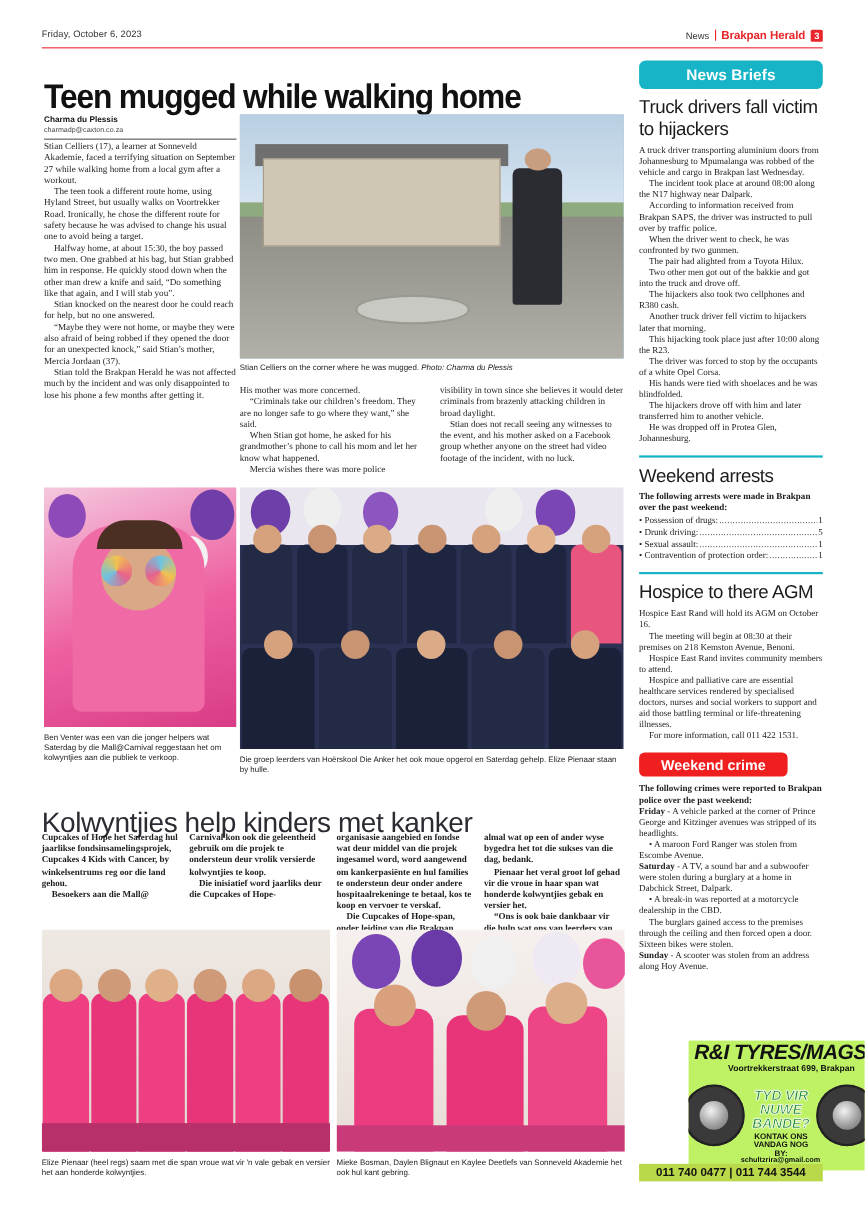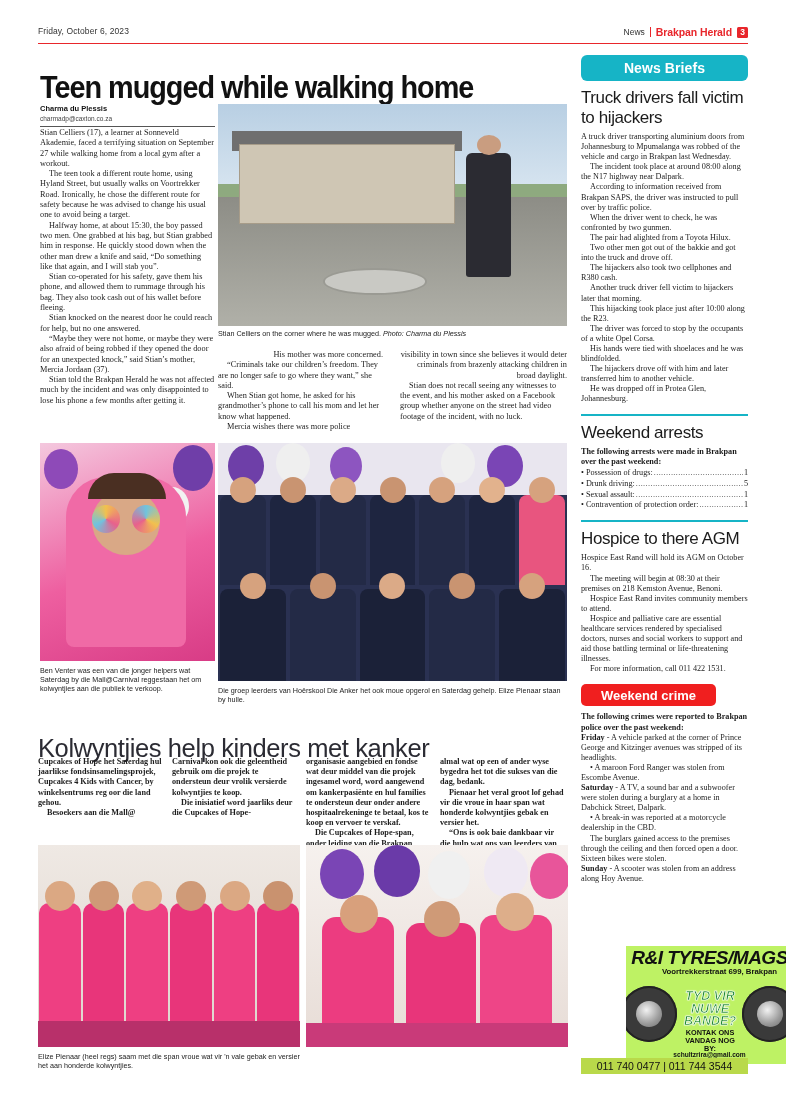--- a/index.html
+++ b/index.html
@@ -88,21 +88,21 @@
 
   .col2 {
     position:absolute; left:218px; top:350px; width:165px;
     font-size:8.3px; line-height:10.3px; color:#1d1d1d;
   }
   .col3 {
     position:absolute; left:400px; top:350px; width:167px;
     font-size:8.3px; line-height:10.3px; color:#1d1d1d;
   }
   .col2 p, .col3 p { margin:0; text-indent:9px; }
-  .col2 p.first, .col3 p.first { text-indent:0;text-align:right; }
+  .col2 p.first, .col3 p.first { text-indent:0; }
 
   
   .photo2 { position:absolute; left:40px; top:443px; width:175px; height:218px; overflow:hidden; }
   .cap2 { position:absolute; left:40px; top:666px; width:178px; }
   .photo3 { position:absolute; left:218px; top:443px; width:349px; height:238px; overflow:hidden; }
   .cap3 { position:absolute; left:218px; top:686px; width:349px; }
 
   
   .headline2 {
     position:absolute; left:38px; top:714px; width:530px;
@@ -199,21 +199,21 @@
     font-family:"Liberation Sans", sans-serif; font-weight:bold;
     font-size:7.3px; line-height:8.2px; color:#111;
   }
   .ad-mail {
     position:absolute; left:0; top:105px; width:167px; text-align:center;
     font-family:"Liberation Sans", sans-serif; font-weight:bold; font-size:6.6px; color:#111;
   }
   .ad-phone-wrap {
     position:absolute; left:581px; top:1058px; width:167px; height:16px;
     background:#b9d94a; display:flex; align-items:center; justify-content:center;
-    font-family:"Liberation Sans", sans-serif; font-weight:normal; font-size:10.5px; color:#111;
+    font-family:"Liberation Sans", sans-serif; font-weight:bold; font-size:10.5px; color:#111;
   }
 
   
   .ph { position:absolute; inset:0; }
   .sky { position:absolute; left:0; top:0; right:0; height:45%; background:linear-gradient(#b8cfe3,#dce8f2); }
   .ground { position:absolute; left:0; bottom:0; right:0; height:58%; background:linear-gradient(#8d8d86,#b0b0a8); }
   .house { position:absolute; left:6%; top:18%; width:62%; height:36%; background:#cfc6b4; border:1px solid #a79c89; }
   .roof { position:absolute; left:4%; top:12%; width:66%; height:9%; background:#6f6f6f; }
   .manhole { position:absolute; left:30%; bottom:14%; width:30%; height:12%; background:#c9c9c4; border-radius:50%; border:2px solid #9a9a93; }
   .person { position:absolute; right:16%; top:22%; width:13%; height:56%; background:#2b2b32; border-radius:6px 6px 3px 3px; }
@@ -249,21 +249,20 @@
   <div class="byline">
     <div class="byline-name">Charma du Plessis</div>
     <div class="byline-mail">charmadp@caxton.co.za</div>
     <div class="byline-rule"></div>
   </div>
 
   <div class="col1">
     <p class="first">Stian Celliers (17), a learner at Sonneveld Akademie, faced a terrifying situation on September 27 while walking home from a local gym after a workout.</p>
     <p>The teen took a different route home, using Hyland Street, but usually walks on Voortrekker Road. Ironically, he chose the different route for safety because he was advised to change his usual one to avoid being a target.</p>
     <p>Halfway home, at about 15:30, the boy passed two men. One grabbed at his bag, but Stian grabbed him in response. He quickly stood down when the other man drew a knife and said, “Do something like that again, and I will stab you”.</p>
-    <p>Stian co-operated for his safety, gave them his phone, and allowed them to rummage through his bag. They also took cash out of his wallet before fleeing.</p>
     <p>Stian knocked on the nearest door he could reach for help, but no one answered.</p>
     <p>“Maybe they were not home, or maybe they were also afraid of being robbed if they opened the door for an unexpected knock,” said Stian’s mother, Mercia Jordaan (37).</p>
     <p>Stian told the Brakpan Herald he was not affected much by the incident and was only disappointed to lose his phone a few months after getting it.</p>
   </div>
 
   <div class="photo1">
     <div class="ph">
       <div class="sky"></div>
       <div class="treeline"></div>
       <div class="ground"></div>
@@ -415,20 +414,21 @@
       <div class="balloon" style="right:-2px;top:8px;width:40px;height:46px;background:#e8559a;"></div>
       <div style="position:absolute;left:16px;top:72px;width:72px;height:130px;background:#ec3c80;border-radius:14px 14px 0 0;"></div>
       <div style="position:absolute;left:34px;top:50px;width:38px;height:38px;border-radius:50%;background:#d8a07c;"></div>
       <div style="position:absolute;left:100px;top:78px;width:70px;height:124px;background:#e8357a;border-radius:14px 14px 0 0;"></div>
       <div style="position:absolute;left:118px;top:56px;width:36px;height:36px;border-radius:50%;background:#cf9a77;"></div>
       <div style="position:absolute;right:16px;top:70px;width:72px;height:132px;background:#ee4587;border-radius:14px 14px 0 0;"></div>
       <div style="position:absolute;right:34px;top:48px;width:38px;height:38px;border-radius:50%;background:#ddae8a;"></div>
       <div style="position:absolute;left:0;bottom:0;right:0;height:24px;background:#c93a79;"></div>
     </div>
   </div>
+  <div class="caption cap5">Mieke Bosman, Daylen Blignaut en Kaylee Deetlefs van Sonneveld Akademie het ook hul kant gebring.</div>
 
   <div class="sidebar">
 
     <h3 class="sb-h">Truck drivers fall victim to hijackers</h3>
     <div class="sb-body">
       <p class="first">A truck driver transporting aluminium doors from Johannesburg to Mpumalanga was robbed of the vehicle and cargo in Brakpan last Wednesday.</p>
       <p>The incident took place at around 08:00 along the N17 highway near Dalpark.</p>
       <p>According to information received from Brakpan SAPS, the driver was instructed to pull over by traffic police.</p>
       <p>When the driver went to check, he was confronted by two gunmen.</p>
       <p>The pair had alighted from a Toyota Hilux.</p>

